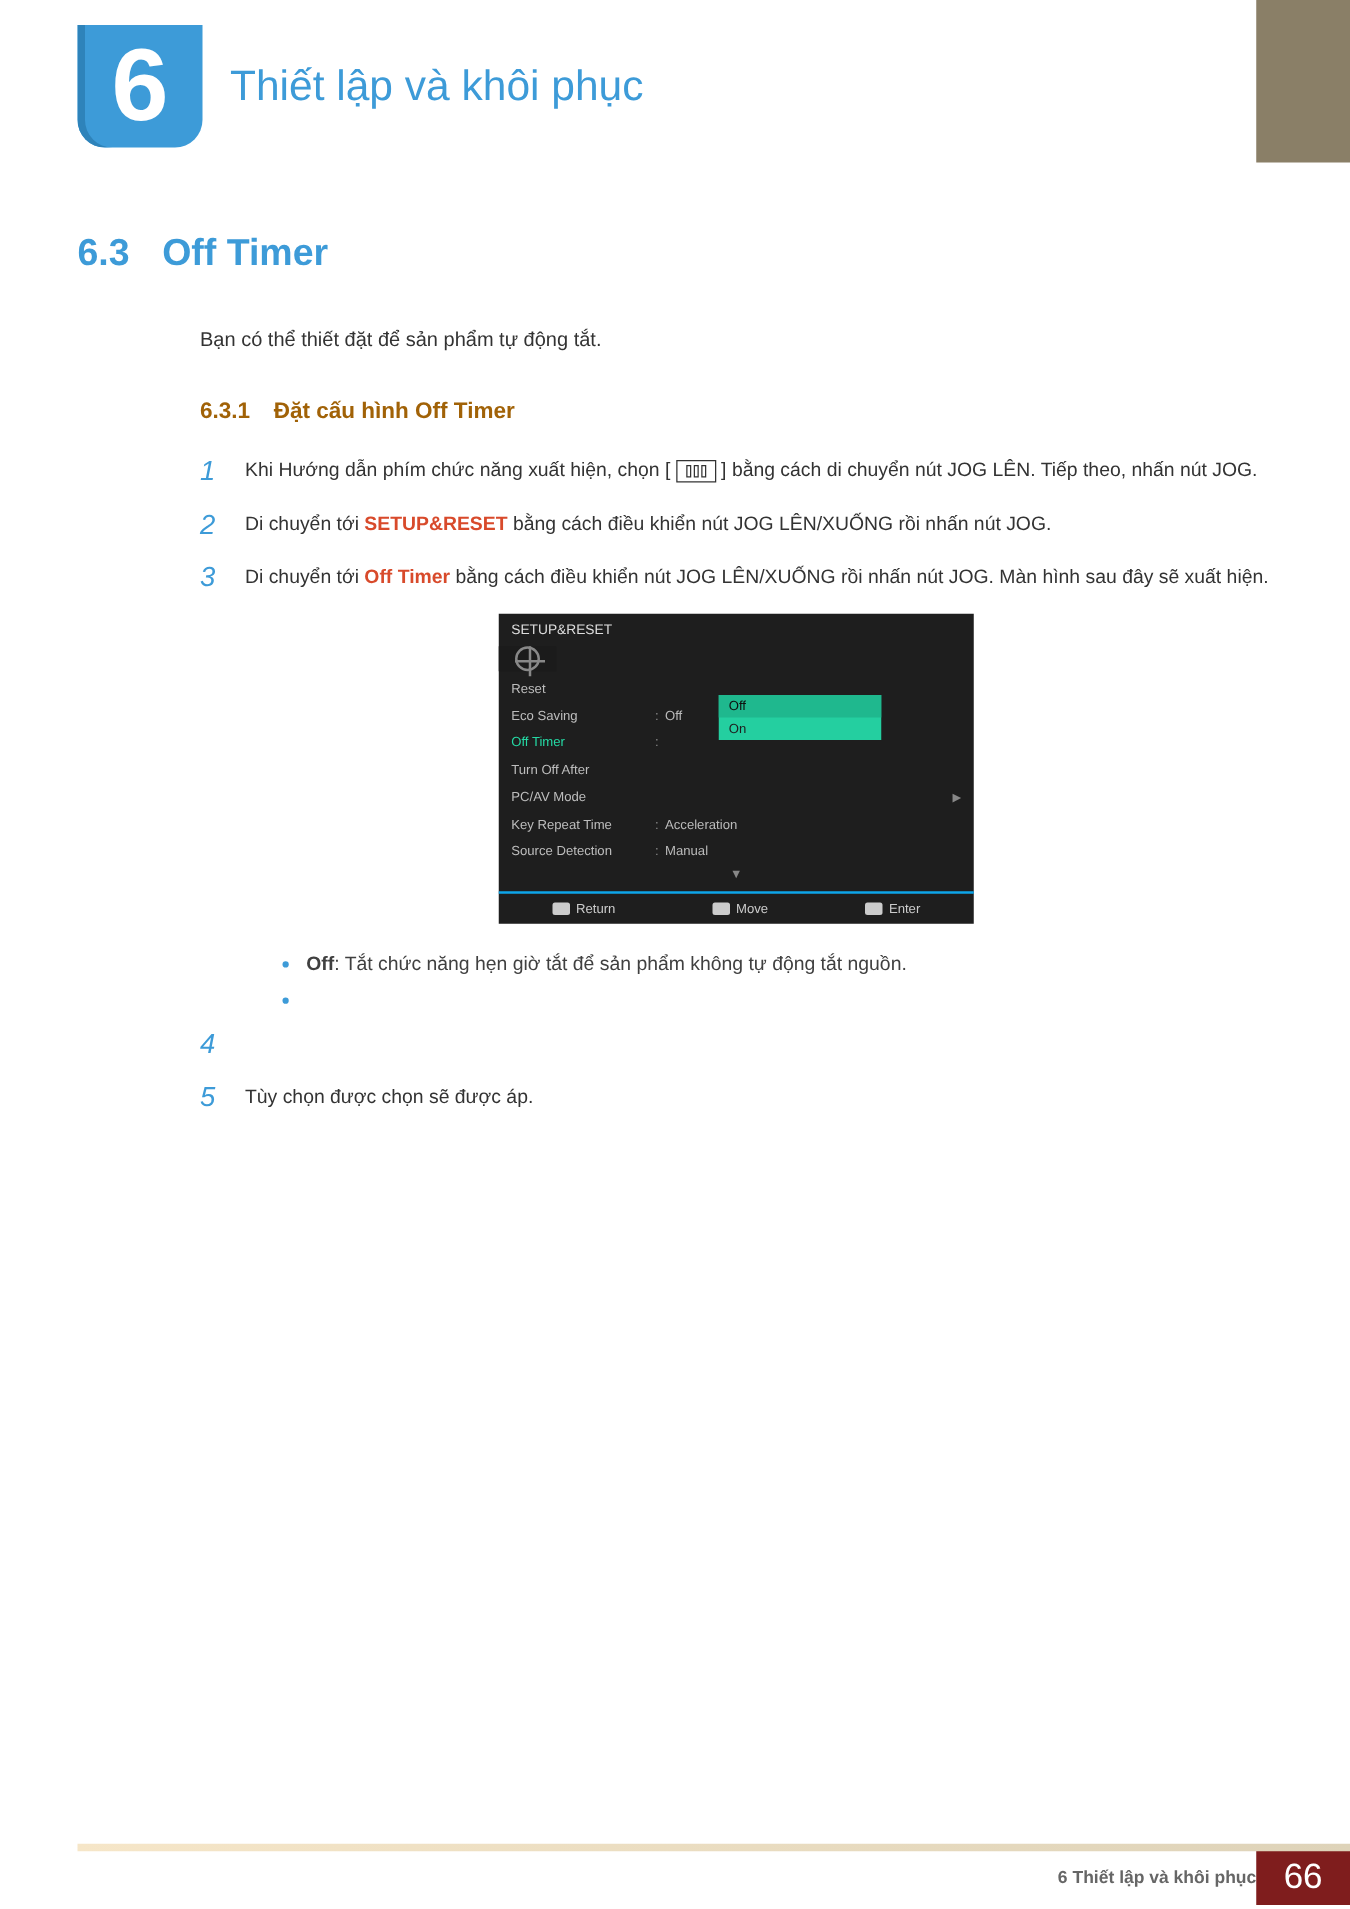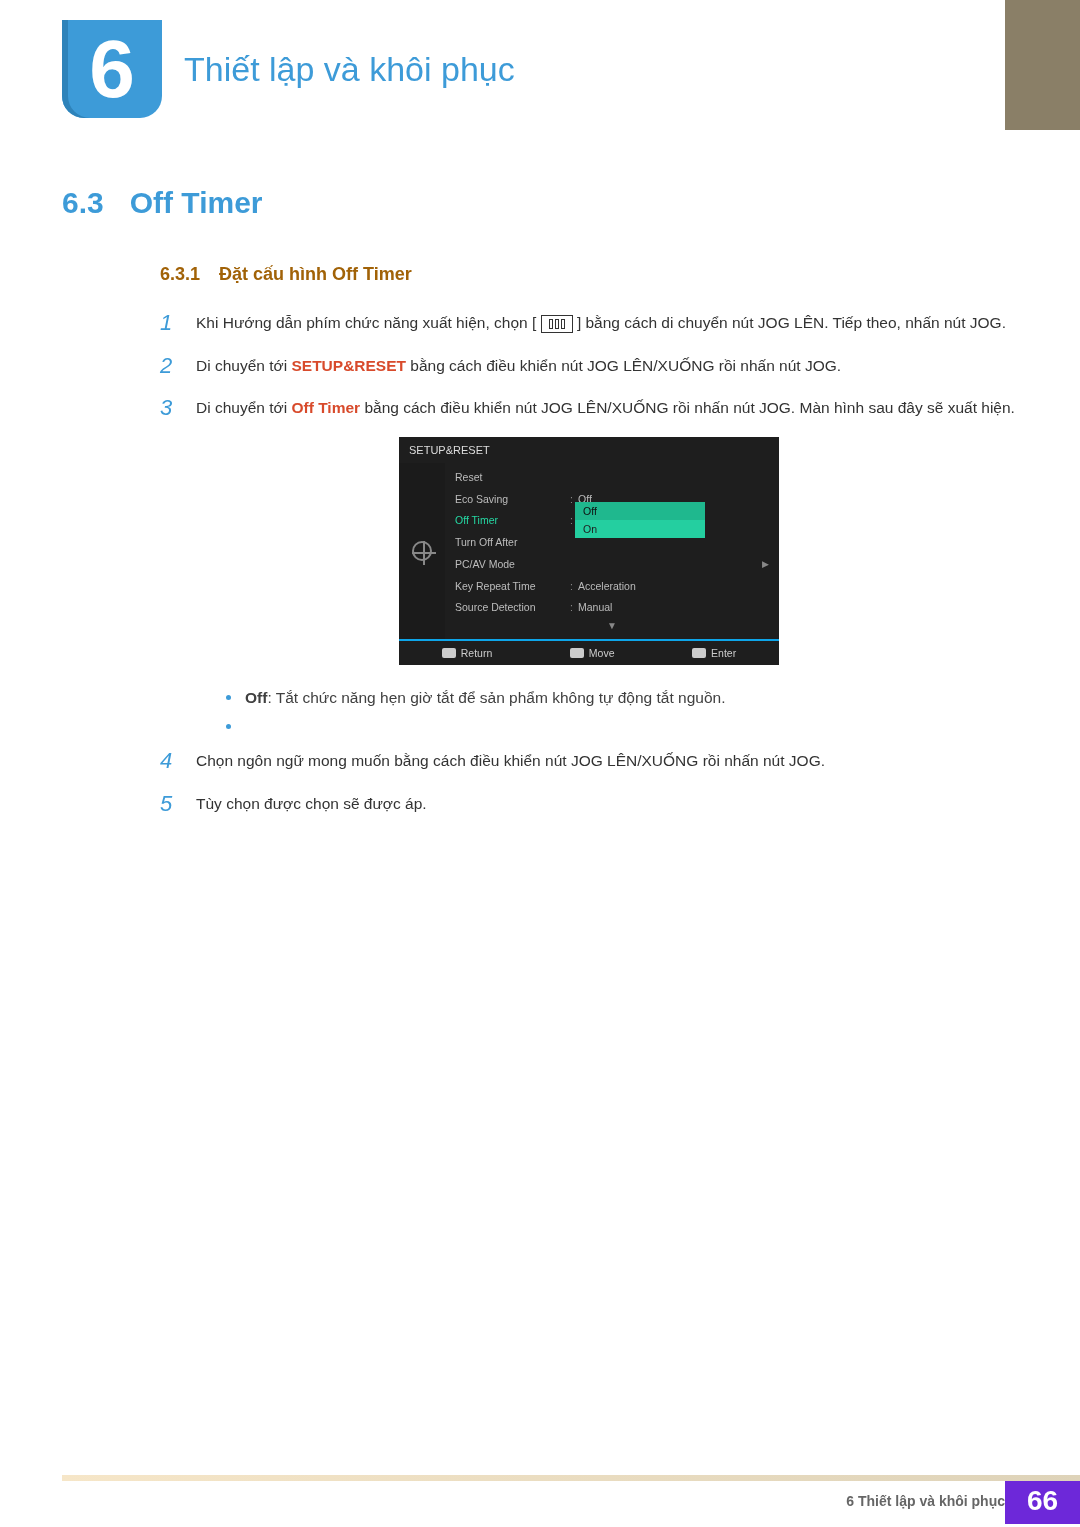--- a/index.html
+++ b/index.html
@@ -123,20 +123,21 @@
     position: relative;
   }
   .osd-title {
     padding: 7px 10px;
     font-size: 11px;
     color: #ddd;
   }
   .osd-body {
     display: flex;
     position: relative;
+    flex-direction: column;
   }
   .osd-left {
     width: 46px;
     display: flex;
     align-items: center;
     justify-content: center;
     background: #1b1b1b;
   }
   .gear-icon {
     width: 20px; height: 20px;
@@ -233,24 +234,24 @@
     bottom: 46px;
     background: linear-gradient(to right, #f6e6c8, #ded3b9);
   }
   .footer-text {
     margin-left: auto;
     color: #666;
     font-weight: 700;
     font-size: 14px;
   }
   .footer-page {
-    background: #6d28d9;
+    background: #7f1d1d;
     color: #fff;
     font-size: 28px;
-    font-weight: 700;
+    font-weight: 400;
     width: 75px;
     height: 46px;
     display: flex;
     align-items: center;
     justify-content: center;
   }
 </style>
 </head>
 <body>
 
@@ -260,20 +261,21 @@
   <div class="chapter-badge">6</div>
   <div class="chapter-title">Thiết lập và khôi phục</div>
 </div>
 
 <div class="section">
   <div class="section-heading">
     <span>6.3</span>
     <span>Off Timer</span>
   </div>
 
+  <p class="intro-text">Bạn có thể thiết đặt để sản phẩm tự động tắt.</p>
 
   <div class="subsection-heading">
     <span class="sub-num">6.3.1</span>
     <span>Đặt cấu hình Off Timer</span>
   </div>
 
   <div class="steps">
 
     <div class="step">
       <div class="step-num">1</div>
@@ -380,21 +382,20 @@
       </span>
     </div>
     <div class="bullet">
       <span class="dot"></span>
     </div>
   </div>
 
   <div class="steps">
     <div class="step">
       <div class="step-num">4</div>
-      <div class="step-text">Chọn ngôn ngữ mong muốn bằng cách điều khiển nút JOG LÊN/XUỐNG rồi nhấn nút JOG.</div>
     </div>
     <div class="step">
       <div class="step-num">5</div>
       <div class="step-text">Tùy chọn được chọn sẽ được áp.</div>
     </div>
   </div>
 
 </div>
 
 <div class="footer">

